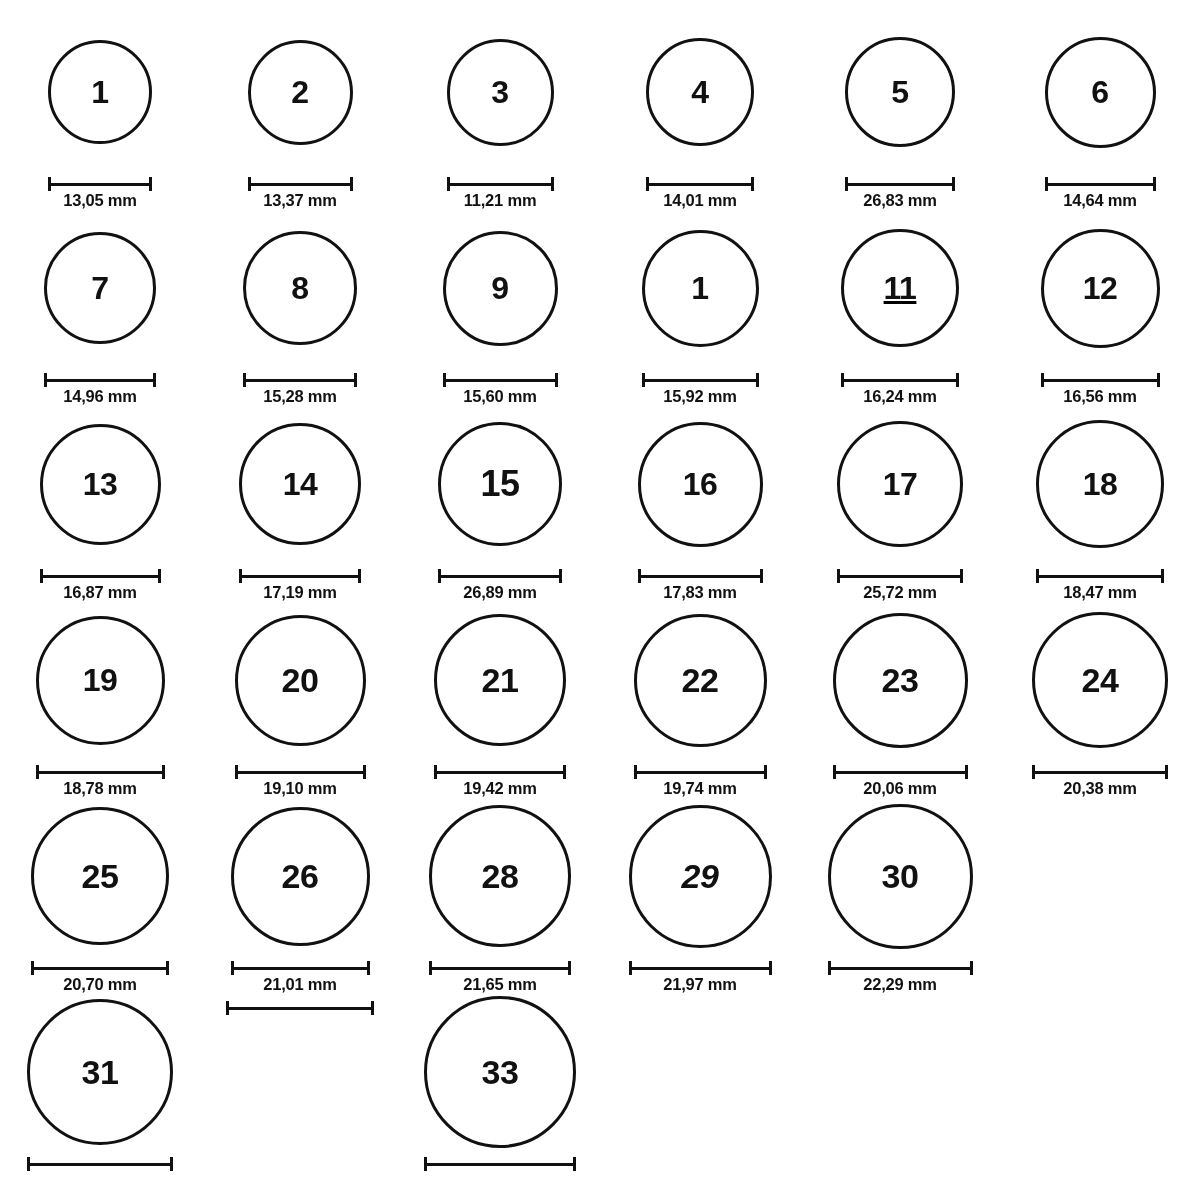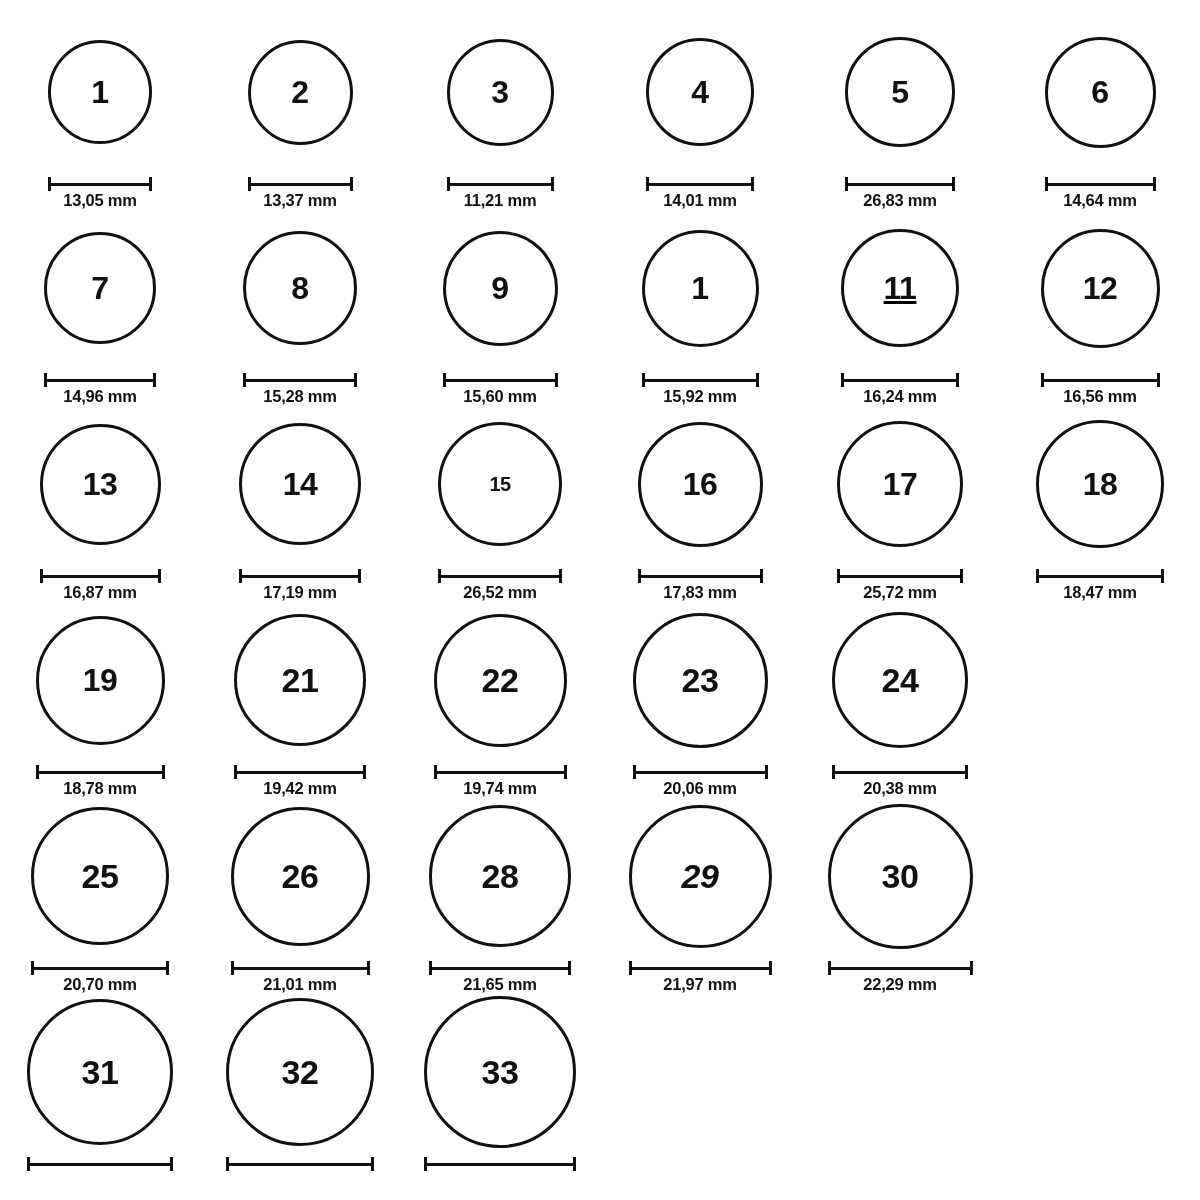--- a/index.html
+++ b/index.html
@@ -281,29 +281,29 @@
         <div class="measure" style="width: 122px;">
           <div class="bar"></div>
           <div class="tick-left"></div>
           <div class="tick-right"></div>
         </div>
         <div class="mm">17,19 mm</div>
       </div>
       <div class="cell">
         <div class="circle-wrap" style="height: 156px;">
           <div class="ring" style="width: 124px; height: 124px;">
-            <span class="ring-label" style="font-size: 20px;">15</span>
+            <span class="ring-label" style="font-size: 36px;">15</span>
           </div>
         </div>
         <div class="measure" style="width: 124px;">
           <div class="bar"></div>
           <div class="tick-left"></div>
           <div class="tick-right"></div>
         </div>
-        <div class="mm">26,52 mm</div>
+        <div class="mm">26,89 mm</div>
       </div>
       <div class="cell">
         <div class="circle-wrap" style="height: 156px;">
           <div class="ring" style="width: 125px; height: 125px;">
             <span class="ring-label" style="font-size: 32px;">16</span>
           </div>
         </div>
         <div class="measure" style="width: 125px;">
           <div class="bar"></div>
           <div class="tick-left"></div>
@@ -344,20 +344,33 @@
           <div class="ring" style="width: 129px; height: 129px;">
             <span class="ring-label" style="font-size: 32px;">19</span>
           </div>
         </div>
         <div class="measure" style="width: 129px;">
           <div class="bar"></div>
           <div class="tick-left"></div>
           <div class="tick-right"></div>
         </div>
         <div class="mm">18,78 mm</div>
+      </div>
+      <div class="cell">
+        <div class="circle-wrap" style="height: 156px;">
+          <div class="ring" style="width: 131px; height: 131px;">
+            <span class="ring-label" style="font-size: 34px;">20</span>
+          </div>
+        </div>
+        <div class="measure" style="width: 131px;">
+          <div class="bar"></div>
+          <div class="tick-left"></div>
+          <div class="tick-right"></div>
+        </div>
+        <div class="mm">19,10 mm</div>
       </div>
       <div class="cell">
         <div class="circle-wrap" style="height: 156px;">
           <div class="ring" style="width: 132px; height: 132px;">
             <span class="ring-label" style="font-size: 34px;">21</span>
           </div>
         </div>
         <div class="measure" style="width: 132px;">
           <div class="bar"></div>
           <div class="tick-left"></div>
@@ -479,25 +492,20 @@
             <span class="ring-label" style="font-size: 34px;">31</span>
           </div>
         </div>
         <div class="measure" style="width: 146px;">
           <div class="bar"></div>
           <div class="tick-left"></div>
           <div class="tick-right"></div>
         </div>
       </div>
       <div class="cell">
-        <div class="circle-wrap" style="height: 156px;">
-          <div class="ring" style="width: 148px; height: 148px;">
-            <span class="ring-label" style="font-size: 34px;">32</span>
-          </div>
-        </div>
         <div class="measure" style="width: 148px;">
           <div class="bar"></div>
           <div class="tick-left"></div>
           <div class="tick-right"></div>
         </div>
       </div>
       <div class="cell">
         <div class="circle-wrap" style="height: 156px;">
           <div class="ring" style="width: 152px; height: 152px;">
             <span class="ring-label" style="font-size: 34px;">33</span>

